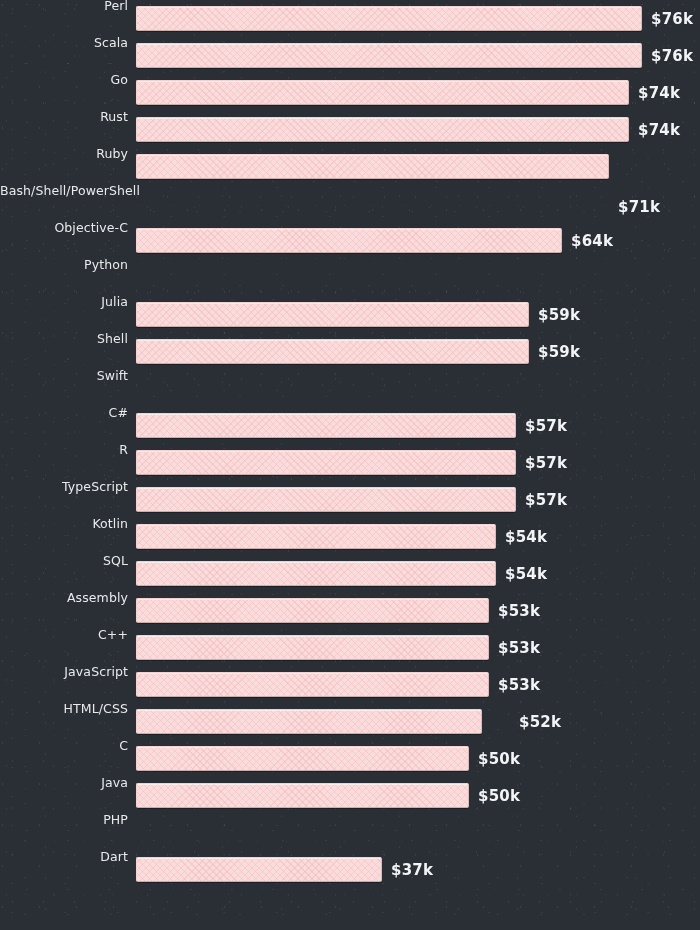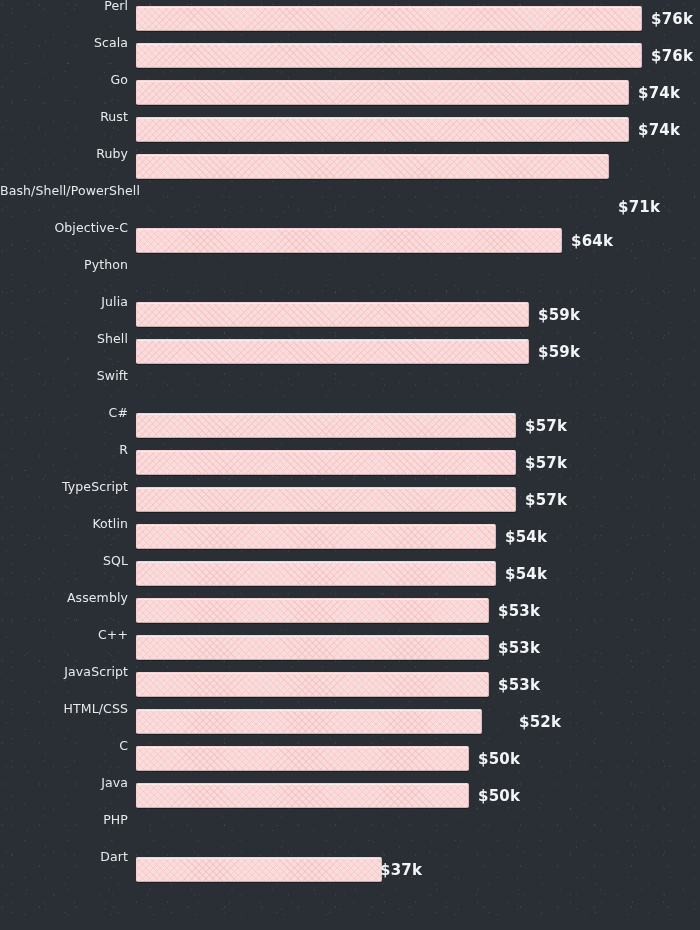--- a/index.html
+++ b/index.html
@@ -244,17 +244,17 @@
           <div class="bar-value" style="left: 342px;">$50k</div>
         </div>
       </div>
       <div class="bar-row">
         <div class="cat-label">PHP</div>
       </div>
       <div class="bar-row">
         <div class="cat-label">Dart</div>
         <div class="bar-area">
           <div class="bar" style="width: 246px;"></div>
-          <div class="bar-value" style="left: 244px;">$37k</div>
+          <div class="bar-value" style="left: 255px;">$37k</div>
         </div>
       </div>
     </div>
 </div>
 
 </body></html>

